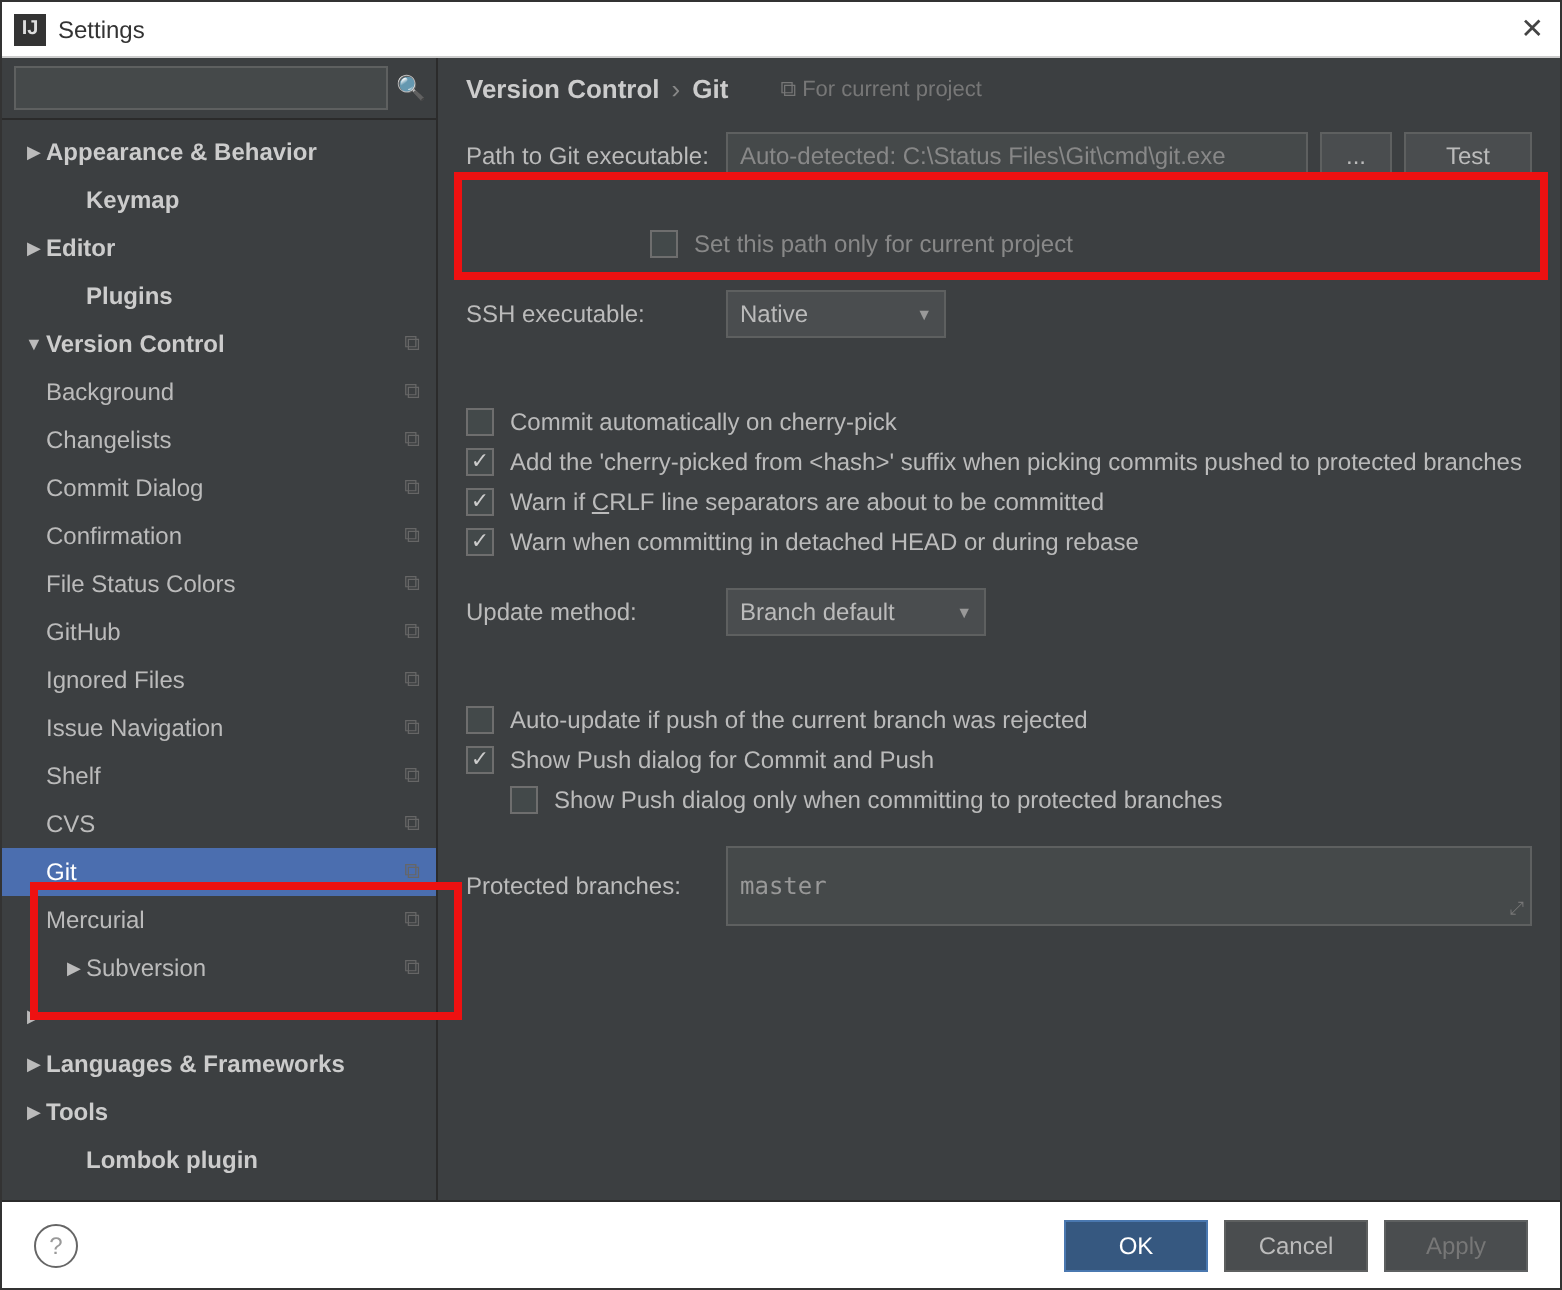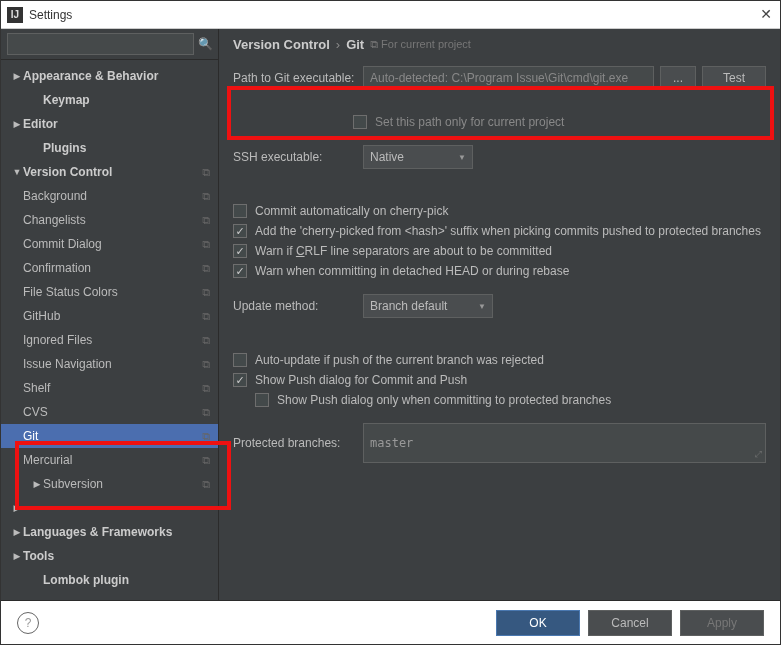--- a/index.html
+++ b/index.html
@@ -22,40 +22,40 @@
   .tree-item.level2 { }
   .tree-item .label { flex: 1; color: #bbb; }
   .tree-item.bold .label { font-weight: bold; color: #ccc; }
   .tree-item.selected { background: #4b6eaf; }
   .tree-item.selected .label { color: #fff; }
   .tree-item .copy-icon { position: absolute; right: 8px; color: #666; font-size: 11px; }
   .main { flex: 1; display: flex; flex-direction: column; padding: 8px 14px 0 14px; position: relative; }
   .breadcrumb { display: flex; align-items: center; font-size: 13px; margin-bottom: 14px; gap: 6px; }
   .breadcrumb .crumb { color: #ccc; font-weight: bold; }
   .breadcrumb .sep { color: #888; }
-  .breadcrumb .hint { color: #777; font-size: 11px; }
+  .breadcrumb .hint { color: #777; font-size: 11px; margin-left: 20px; }
   .hint .copy-mini { margin-right: 3px; }
   .row { display: flex; align-items: center; margin-bottom: 25px; }
   .row .lbl { width: 130px; color: #bbb; }
   .field { background: #45494a; border: 1px solid #5e6060; color: #888; height: 24px; padding: 0 6px; flex: 1; display: flex; align-items: center; }
   .btn-sm { background: #4a4d4f; border: 1px solid #5e6060; color: #bbb; height: 24px; padding: 0 12px; margin-left: 6px; cursor: pointer; display: flex; align-items: center; justify-content: center; }
   .btn-test { width: 64px; }
   .checkbox-row { display: flex; align-items: center; margin-bottom: 6px; }
   .chk { width: 14px; height: 14px; border: 1px solid #6e6e6e; background: #43494a; margin-right: 8px; display: flex; align-items: center; justify-content: center; color: #bbb; font-size: 11px; line-height: 1; }
   .chk.checked::after { content: "✓"; color: #ccc; }
   .select { background: #4a4d4f; border: 1px solid #5e6060; color: #bbb; height: 24px; padding: 0 6px; display: flex; align-items: center; justify-content: space-between; min-width: 110px; }
   .select .tri { font-size: 8px; color: #999; margin-left: 14px; }
   .section-gap { height: 10px; }
   .indent { margin-left: 22px; }
   .protected-field { background: #45494a; border: 1px solid #5e6060; height: 40px; flex: 1; display: flex; align-items: center; padding: 0 6px; color: #999; font-family: monospace; position: relative; }
   .expand-corner { position: absolute; right: 3px; bottom: 2px; color: #777; font-size: 9px; }
   .footer { height: 44px; border-top: 1px solid #2b2b2b; display: flex; align-items: center; padding: 0 16px; justify-content: space-between; }
   .footer .help { width: 22px; height: 22px; border: 1px solid #666; border-radius: 50%; color: #999; display: flex; align-items: center; justify-content: center; cursor: pointer; }
   .footer .buttons { display: flex; gap: 8px; }
-  .footer .btn { width: 84px; height: 26px; border: 1px solid #5e6060; background: #4a4d4f; color: #bbb; display: flex; align-items: center; justify-content: center; cursor: pointer; }
+  .footer .btn { width: 72px; height: 26px; border: 1px solid #5e6060; background: #4a4d4f; color: #bbb; display: flex; align-items: center; justify-content: center; cursor: pointer; }
   .footer .btn.primary { background: #365880; border-color: #4a78b0; color: #fff; }
   .footer .btn.disabled { color: #777; }
   .underline-letter { text-decoration: underline; }
   .red-overlay-sidebar { position: absolute; left: 14px; top: 412px; width: 216px; height: 69px; border: 4px solid #e11; z-index: 10; pointer-events: none; }
   .red-overlay-main { position: absolute; left: 226px; top: 57px; width: 547px; height: 54px; border: 4px solid #e11; z-index: 10; pointer-events: none; }
   .relwrap { position: relative; flex: 1; display: flex; }
 </style>
 </head>
 <body>
 
@@ -185,31 +185,31 @@
         <div class="breadcrumb">
           <span class="crumb">Version Control</span>
           <span class="sep">›</span>
           <span class="crumb">Git</span>
           <span class="hint"><span class="copy-mini">⧉</span><span>For current project</span></span>
         </div>
 
         <div class="row">
           <div class="lbl">Path to Git executable:</div>
           <div class="field">
-              <span>Auto-detected: C:\Program Issue\Git\cmd\git.exe</span>
+              <span>Auto-detected: C:\Status Files\Git\cmd\git.exe</span>
             </div>
           <div class="btn-sm">
               <span>...</span>
             </div>
           <div class="btn-sm btn-test">
               <span>Test</span>
             </div>
         </div>
 
-        <div class="checkbox-row" style="margin-left:120px; color:#888;">
+        <div class="checkbox-row" style="margin-left:92px; color:#888;">
           <div class="chk"></div>
           <span>Set this path only for current project</span>
         </div>
 
         <div class="section-gap"></div>
 
         <div class="row">
           <div class="lbl">SSH executable:</div>
           <div class="select">
             <span>Native</span>

